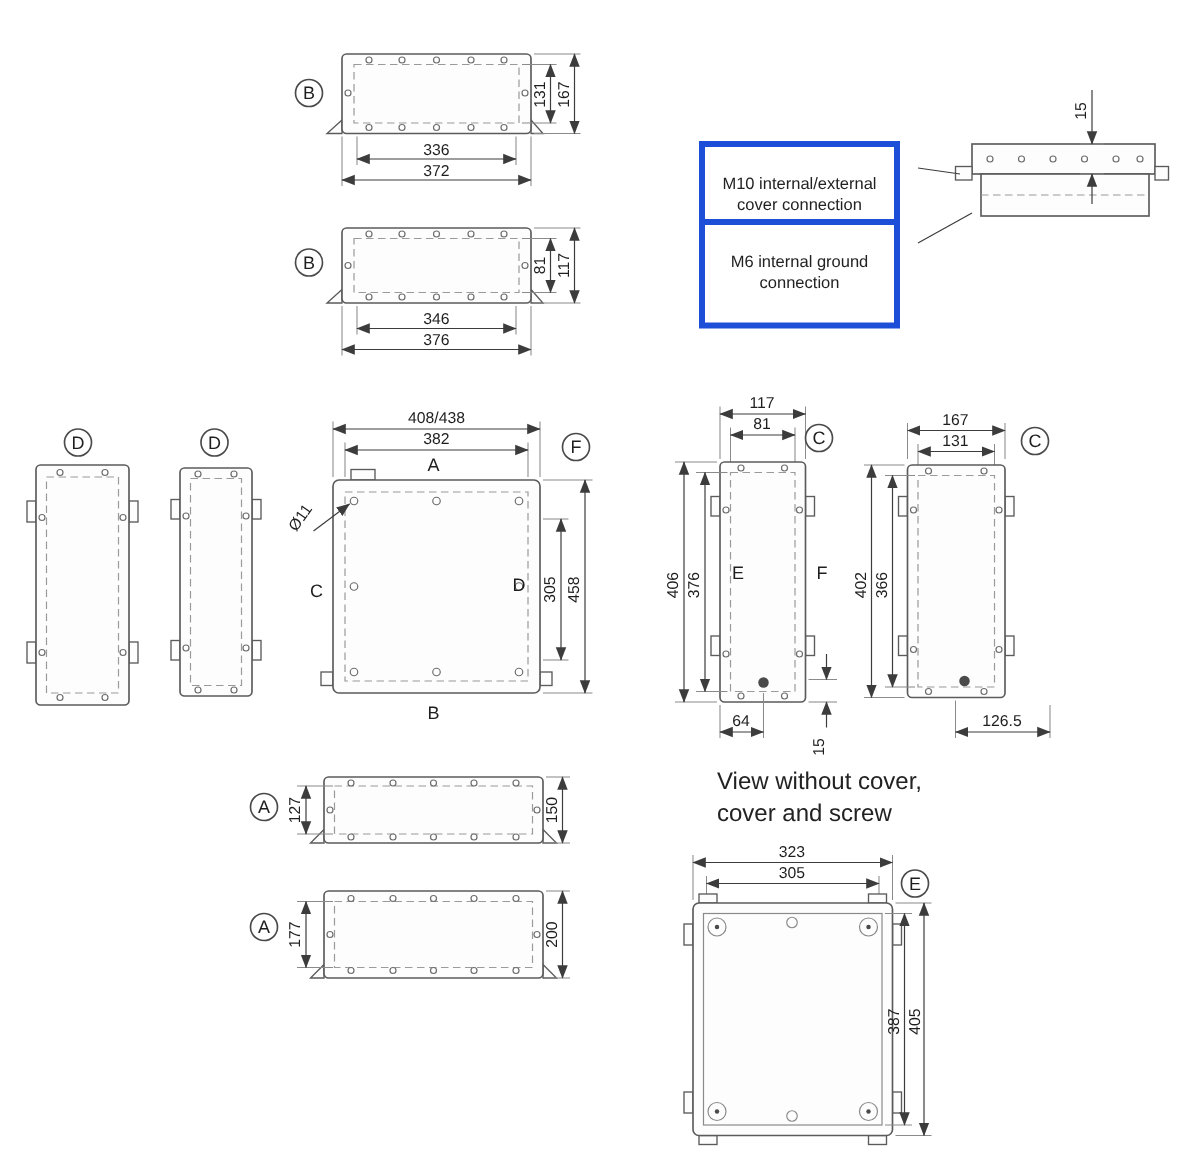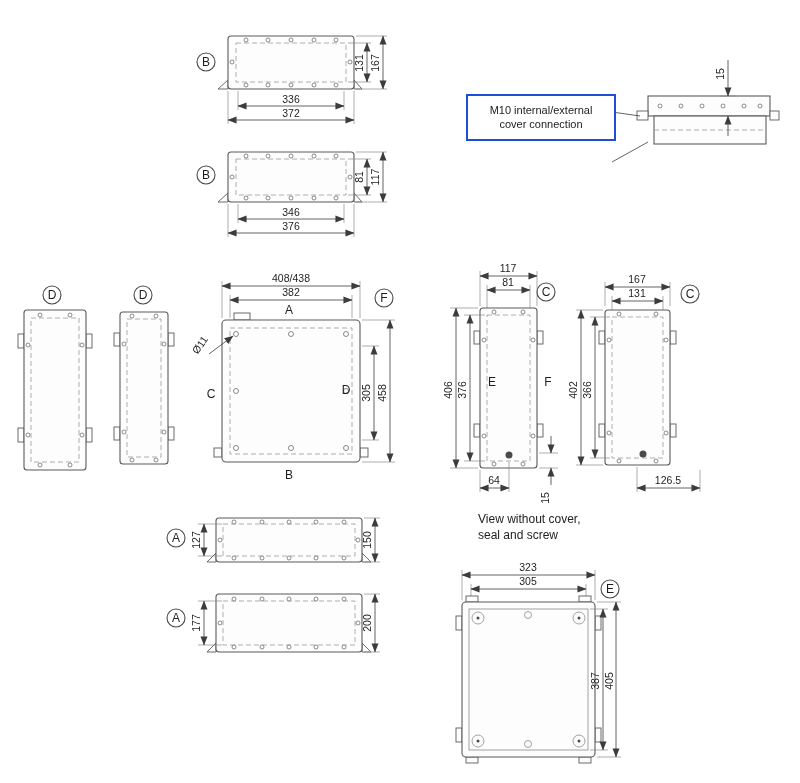--- a/index.html
+++ b/index.html
@@ -1,22 +1,22 @@
 <!DOCTYPE html>
 <html><head>
 <meta charset="utf-8">
 <style>
   * { box-sizing: border-box; }
   body { margin:0; background:#fff; }
   #canvas { position:relative; width:800px; height:783px; background:#fff;
             font-family:"Liberation Sans", sans-serif; overflow:hidden; }
   #canvas > svg { position:absolute; left:0; top:0; }
-  .anno-box { position:absolute; border:2px solid #1d4ed8; background:#fff; padding:7px 5px;
-              font-size:11px; line-height:1.3; color:#222; text-align:center; width:150px; }
-  .note { position:absolute; font-size:12px; line-height:1.3; color:#222; }
+  .anno-box { position:absolute; border:4px solid #1d4ed8; background:#fff; padding:18px 5px;
+              font-size:11px; line-height:1.3; color:#222; text-align:center; width:134px; }
+  .note { position:absolute; font-size:16px; line-height:1.3; color:#222; }
   .outline { fill:#fdfdfd; stroke:#5b5b5b; stroke-width:1.1; }
   .dashed  { fill:none; stroke:#9a9a9a; stroke-width:0.8; stroke-dasharray:5 3; }
   .thin    { fill:none; stroke:#8a8a8a; stroke-width:0.8; }
   .dim     { stroke:#3c3c3c; stroke-width:0.8; fill:none; }
   .ext     { stroke:#8a8a8a; stroke-width:0.7; }
   .leader  { stroke:#3c3c3c; stroke-width:0.8; fill:none; }
   .dimtext { font-size:10.5px; fill:#1e1e1e; }
   .letter  { font-size:12px; fill:#1e1e1e; }
   .screw   { fill:#fff; stroke:#6e6e6e; stroke-width:0.8; }
   .dot     { fill:#4a4a4a; stroke:none; }
@@ -479,18 +479,22 @@
       <line class="dim" x1="616" y1="602" x2="616" y2="757" marker-start="url(#arr)" marker-end="url(#arr)"></line>
       <text class="dimtext" text-anchor="middle" transform="rotate(-90 613 681)" x="613" y="681">405</text>
     </g>
   </g>
 </svg>
 
 <div class="anno-box" style="left:466px; top:94px;">
   <div>M10 internal/external</div>
   <div>cover connection</div>
 </div>
+<div class="anno-box" style="left:466px; top:146px;">
+  <div>M6 internal ground</div>
+  <div>connection</div>
+</div>
 <div class="note" style="left:478px; top:512px;">
   <div>View without cover,</div>
-  <div>seal and screw</div>
+  <div>cover and screw</div>
 </div>
 
 </div>
 
 </body></html>

